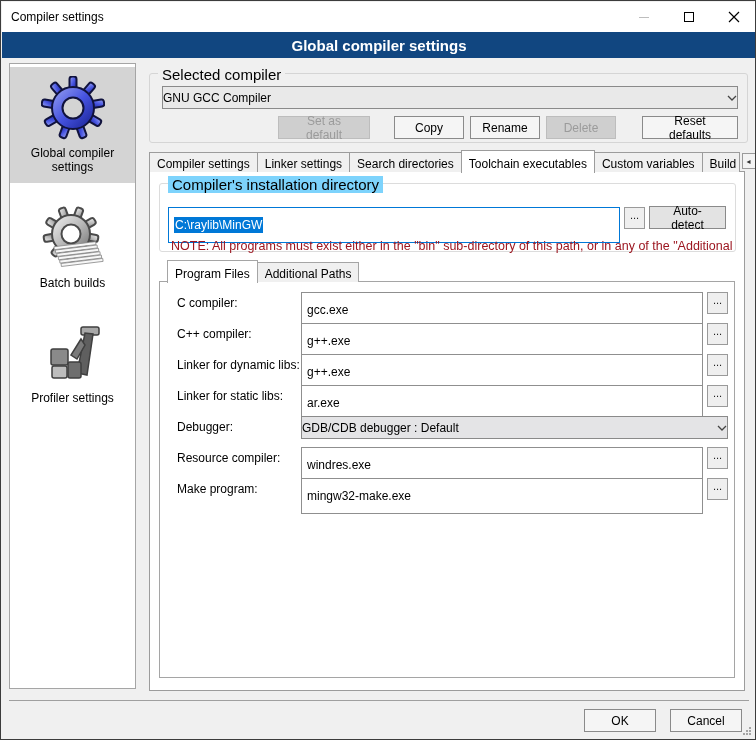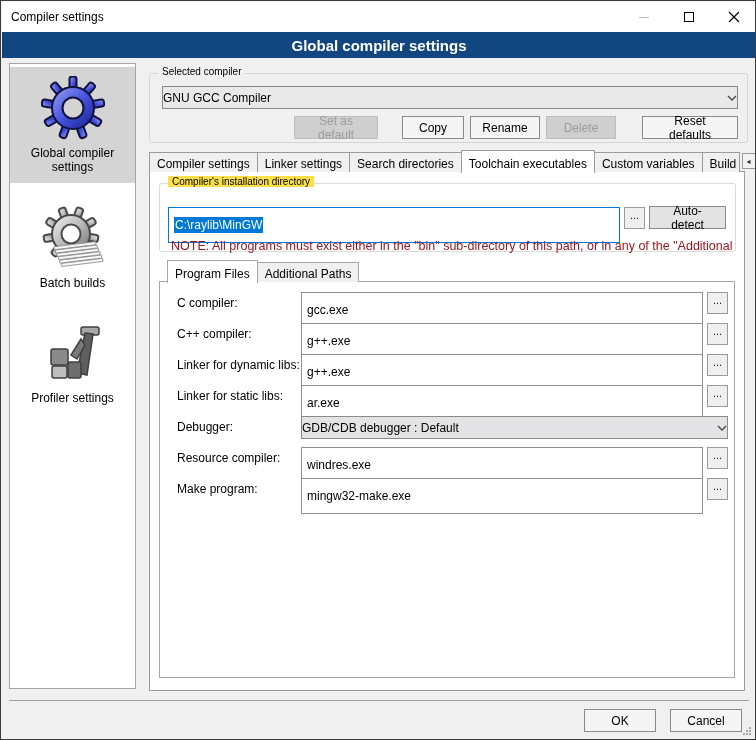--- a/index.html
+++ b/index.html
@@ -15,21 +15,21 @@
   .banner{position:absolute;left:1px;top:31px;width:754px;height:26px;background:#114680;color:#fff;
           font-size:15px;font-weight:bold;display:flex;align-items:center;justify-content:center;}
   
   .sidebar{position:absolute;left:8px;top:62px;width:127px;height:626px;background:#fff;border:1px solid #a5a5a5;padding-top:3px;overflow:hidden;}
   .side-item{width:100%;text-align:center;padding:9px 4px 8px;margin-bottom:14px;cursor:default;}
   .side-item.selected{background:#d4d4d4;}
   .side-item .icon{display:block;margin:0 auto 6px;}
   .side-label{font-size:12px;color:#000;line-height:1.2;display:block;}
   
   .groupbox{position:absolute;border:1px solid #d5d5d5;border-radius:3px;}
-  .group-label{position:absolute;top:-8px;left:8px;font-size:10px;color:#000;padding:0 4px;text-align:center;}
+  .group-label{position:absolute;top:-8px;left:8px;font-size:15px;color:#000;padding:0 4px;text-align:center;}
   
   .textbox{background:#fff;border:1px solid #8f8f8f;height:22px;display:flex;align-items:center;padding:17px 5px;font-size:12px;color:#000;overflow:hidden;white-space:nowrap;}
   .textbox.focused{border:1px solid #0078d7;}
   .sel{background:#0078d7;color:#fff;padding:1px 1px;}
   .combo{background:#e9e9e9;border:1px solid #8a8a8a;height:23px;display:flex;align-items:center;padding:0 0;font-size:12px;color:#000;justify-content:space-between;}
   .btn{background:#f5f5f5;border:1px solid #8a8a8a;font-size:12px;color:#000;height:23px;display:flex;align-items:center;justify-content:center;padding:0 10px;}
   .btn.disabled{background:#cfcfcf;border-color:#bdbdbd;color:#9b9b9b;}
   .mini-btn{background:#efefef;border:1px solid #9a9a9a;font-size:11px;height:22px;width:21px;display:flex;align-items:center;justify-content:center;padding:0 0 6px;color:#222;}
   
   .tabsrow{position:absolute;left:148px;top:149px;height:22px;display:flex;align-items:flex-end;z-index:3;}
@@ -154,22 +154,22 @@
 
   <div class="groupbox" style="left:148px;top:72px;width:599px;height:70px;">
     <span class="group-label" style="background:#f0f0f0;">Selected compiler</span>
     <div class="combo" style="position:absolute;left:12px;top:12px;width:576px;">
       <span>GNU GCC Compiler</span>
       <svg width="10" height="6" viewBox="0 0 10 6">
         <polyline points="1,1 5,5 9,1" fill="none" stroke="#444" stroke-width="1.3"></polyline>
       </svg>
     </div>
     <div style="position:absolute;left:0;top:42px;width:588px;display:flex;justify-content:flex-end;align-items:center;">
-      <button class="btn disabled" style="width:84px;margin-right:24px;margin-left:24px;">Set as default</button>
-      <button class="btn" style="width:62px;margin-right:6px;">Copy</button>
+      <button class="btn disabled" style="width:92px;margin-right:24px;margin-left:24px;">Set as default</button>
+      <button class="btn" style="width:70px;margin-right:6px;">Copy</button>
       <button class="btn" style="width:70px;margin-right:6px;">Rename</button>
       <button class="btn disabled" style="width:70px;margin-right:26px;">Delete</button>
       <button class="btn" style="width:96px;">Reset defaults</button>
     </div>
   </div>
 
   <div class="tabsrow">
     <button class="tab">Compiler settings</button>
     <button class="tab">Linker settings</button>
     <button class="tab">Search directories</button>
@@ -178,21 +178,21 @@
     <button class="tab clipped">Build options</button>
     <span class="tab-arrows">
       <button class="arrow-btn">◂</button>
 
     </span>
   </div>
 
   <div class="page">
 
     <div class="groupbox" style="left:9px;top:11px;width:577px;height:69px;border-color:#dcdcdc;">
-      <span class="group-label" style="background:#fde047;">Compiler's installation directory</span>
+      <span class="group-label" style="background:#7dd3fc;">Compiler's installation directory</span>
     </div>
     <div class="textbox focused" style="position:absolute;left:18px;top:35px;width:452px;z-index:3;">
       <span class="sel">C:\raylib\MinGW</span>
     </div>
     <button class="mini-btn" style="position:absolute;left:474px;top:35px;z-index:3;">...</button>
     <button class="btn" style="position:absolute;left:499px;top:34px;width:77px;height:23px;z-index:3;background:#e3e3e3;">Auto-detect</button>
     <div class="note" style="left:21px;top:59px;width:562px;z-index:3;margin-top:8px;">NOTE: All programs must exist either in the "bin" sub-directory of this path, or in any of the "Additional</div>
 
     <div class="inner-tabsrow">
       <button class="tab active" style="border-color:#a5a5a5;">Program Files</button>

